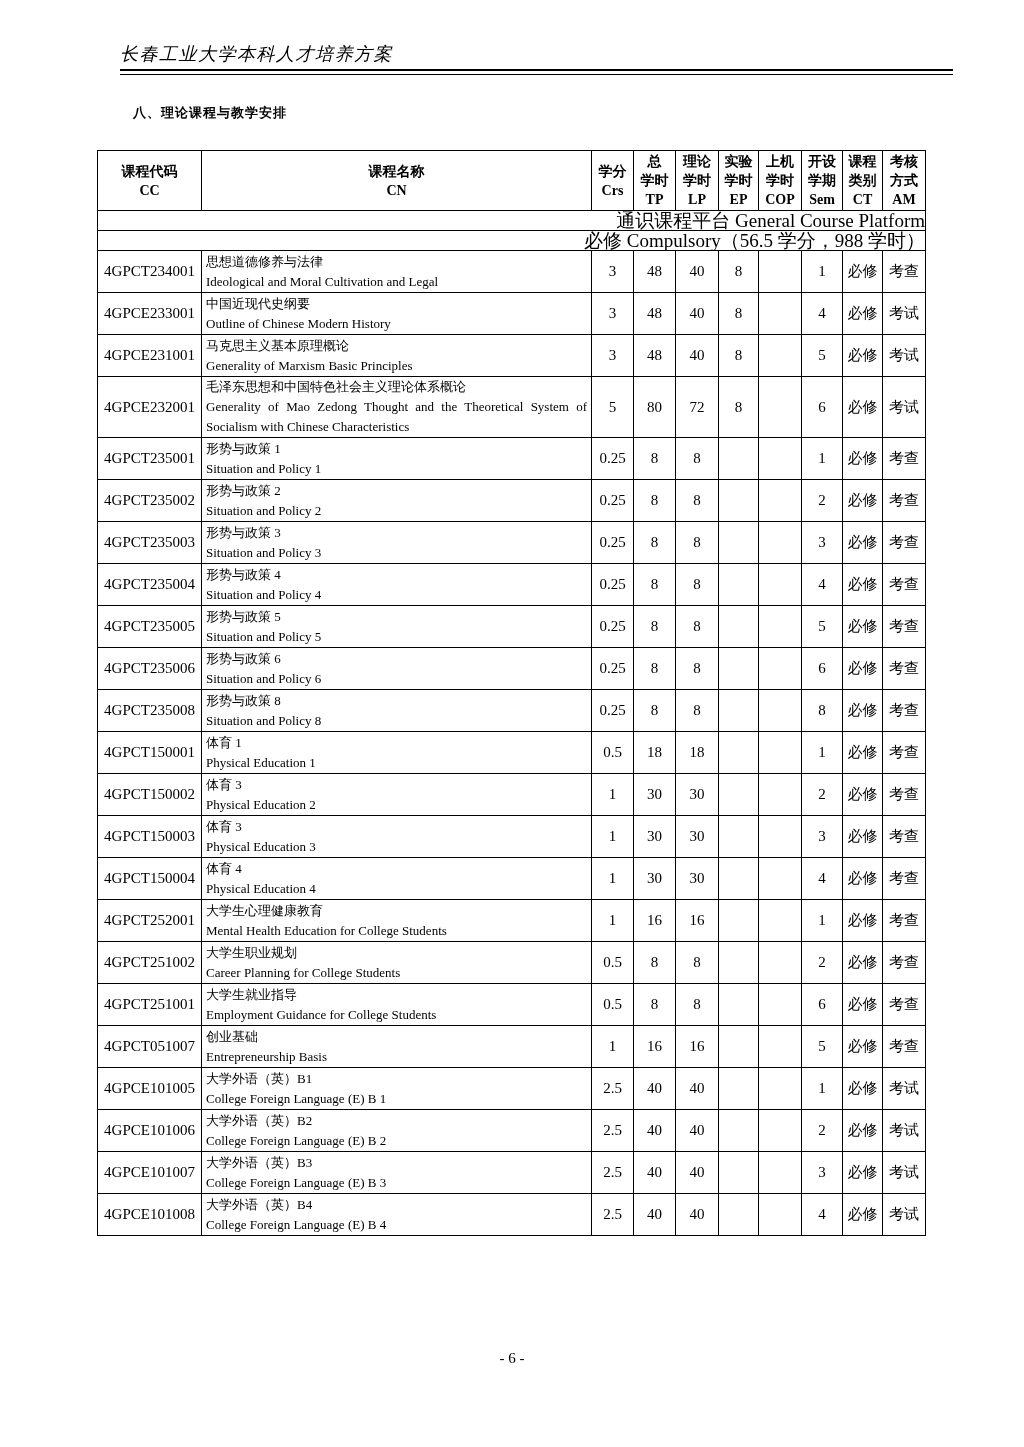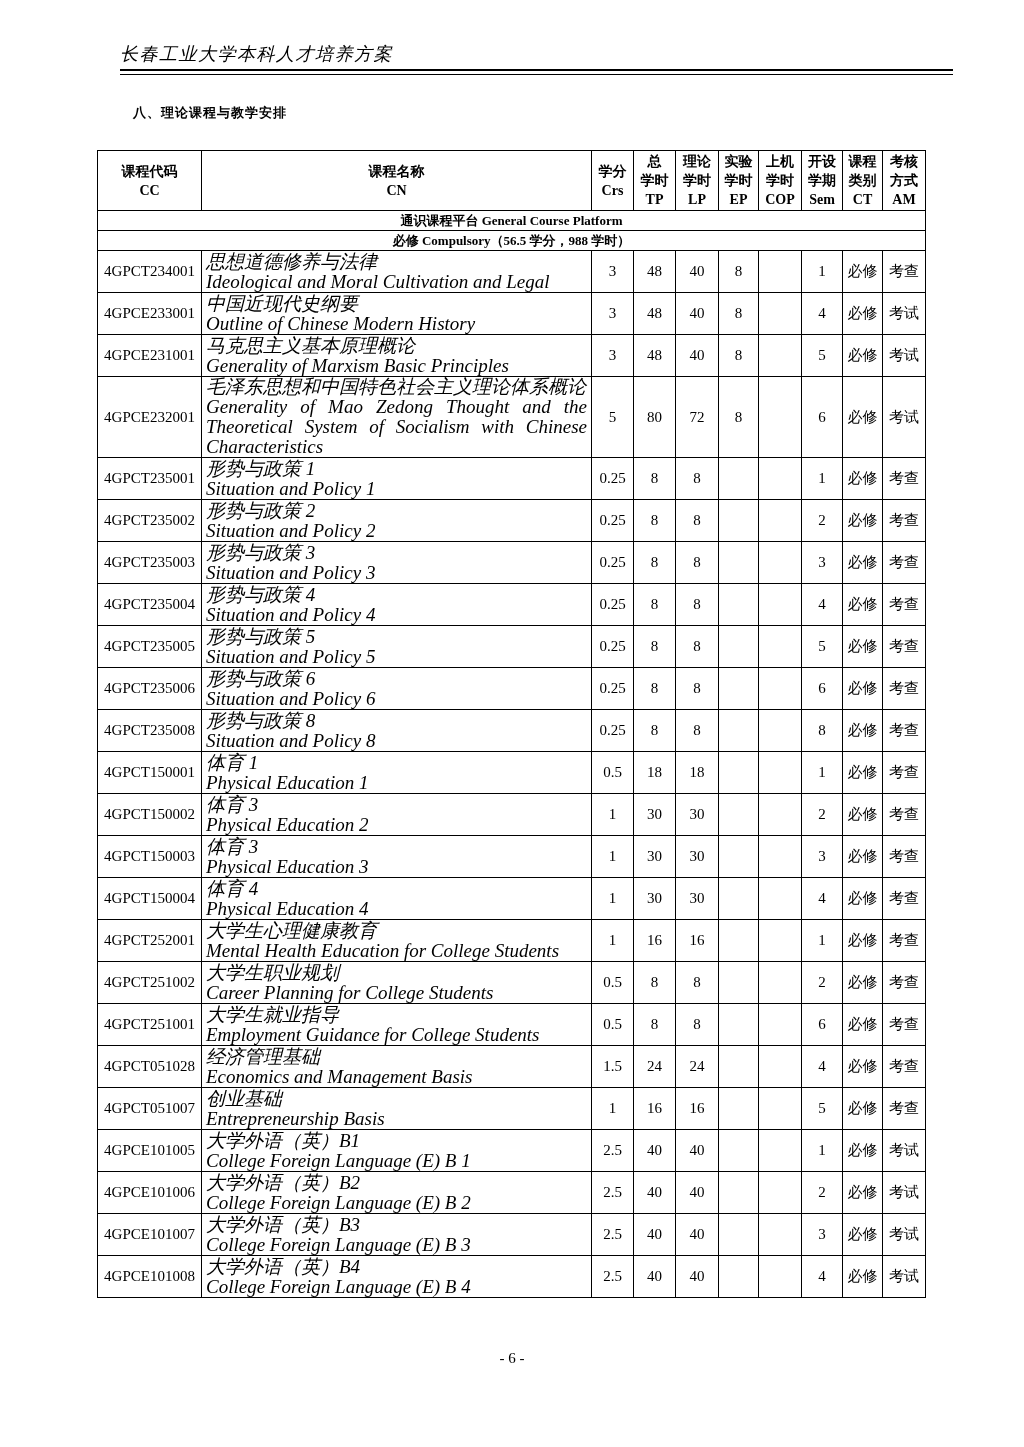--- a/index.html
+++ b/index.html
@@ -27,27 +27,27 @@
   }
   .course-table th, .course-table td { border: 1px solid #000; padding: 0; overflow: hidden; }
 
   tr.header-row { height: 60px; }
   tr.header-row th {
     font-weight: bold; font-size: 14px; line-height: 19px;
     text-align: center; vertical-align: middle; padding: 1px 0;
   }
 
   td.section-cell {
-    height: 20px; font-weight: bold; font-size: 13px;
-    line-height: 18px; text-align: center; vertical-align: middle;
+    height: 20px; font-weight: normal; font-size: 19px;
+    line-height: 18px; text-align: right; vertical-align: middle;
   }
 
   tr.course { height: 42px; }
   td.cell-code { text-align: center; font-size: 15px; vertical-align: middle; margin-left: 24px; }
-  td.cell-name { padding: 0 4px; font-size: 19px; line-height: 20px; vertical-align: middle; font-style: italic; }
+  td.cell-name { padding: 0 4px; font-size: 13px; line-height: 20px; vertical-align: middle; }
   .name-zh { text-align: left; }
   .name-en { text-align: justify; }
   td.cell-num { text-align: center; font-size: 15px; vertical-align: middle; }
 
   .page-footer {
     position: absolute; left: 0; top: 1350px; width: 1024px;
     text-align: center; font-size: 15px;
   }
 </style>
 </head>
@@ -397,35 +397,20 @@
     <td class="cell-num">0.5</td>
     <td class="cell-num">8</td>
     <td class="cell-num">8</td>
     <td class="cell-num"></td>
     <td class="cell-num"></td>
     <td class="cell-num">6</td>
     <td class="cell-num">必修</td>
     <td class="cell-num">考查</td>
   </tr>
       <tr class="course">
-    <td class="cell-code">4GPCT051028</td>
-    <td class="cell-name">
-      <div class="name-zh">经济管理基础</div>
-      <div class="name-en">Economics and Management Basis</div>
-    </td>
-    <td class="cell-num">1.5</td>
-    <td class="cell-num">24</td>
-    <td class="cell-num">24</td>
-    <td class="cell-num"></td>
-    <td class="cell-num"></td>
-    <td class="cell-num">4</td>
-    <td class="cell-num">必修</td>
-    <td class="cell-num">考查</td>
-  </tr>
-      <tr class="course">
     <td class="cell-code">4GPCT051007</td>
     <td class="cell-name">
       <div class="name-zh">创业基础</div>
       <div class="name-en">Entrepreneurship Basis</div>
     </td>
     <td class="cell-num">1</td>
     <td class="cell-num">16</td>
     <td class="cell-num">16</td>
     <td class="cell-num"></td>
     <td class="cell-num"></td>

